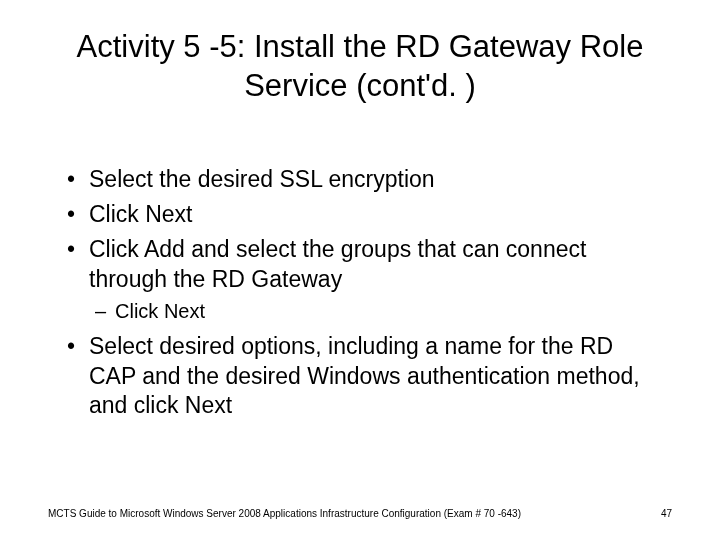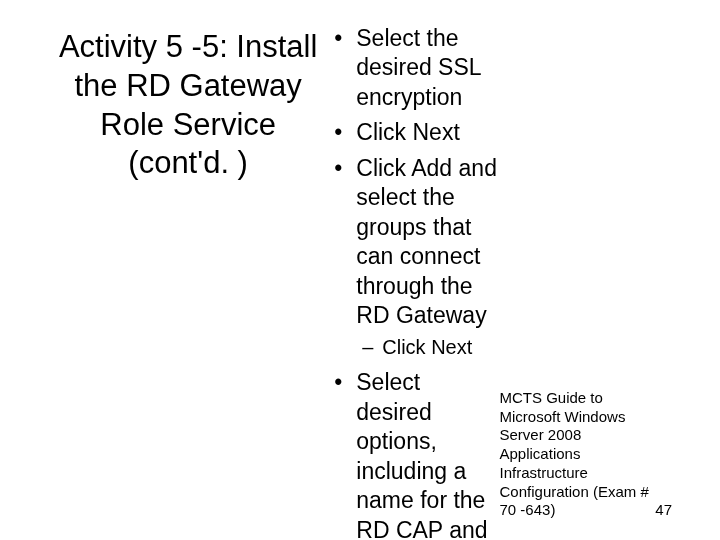--- a/index.html
+++ b/index.html
@@ -10,34 +10,35 @@
     background: #ffffff;
     font-family: Arial, Helvetica, sans-serif;
     color: #000000;
   }
   .slide {
     box-sizing: border-box;
     width: 720px;
     height: 540px;
     padding: 24px 48px 20px 48px;
     display: flex;
-    flex-direction: row;
+    flex-direction: column;
+    gap: 24px;
   }
   .title {
     text-align: center;
     font-size: 31px;
     line-height: 1.25;
     margin: 4px 0 22px 0;
     font-weight: normal;
   }
   .body {
     flex: 1;
   }
   ul.lvl1 {
-    margin: 0;
+    margin: 13px;
     padding-left: 28px;
     list-style: none;
   }
   ul.lvl1 > li {
     position: relative;
     font-size: 23px;
     line-height: 1.28;
     margin-bottom: 6px;
   }
   ul.lvl1 > li::before {
@@ -60,21 +61,21 @@
   ul.lvl2 > li::before {
     content: "–";
     position: absolute;
     left: -20px;
     top: 0;
   }
   .footer {
     display: flex;
     justify-content: space-between;
     align-items: flex-end;
-    font-size: 15px;
+    font-size: 10px;
     line-height: 1.25;
     margin-top: 4px;
   }
   .footer-left {
     max-width: 480px;
   }
   .footer-right {
     text-align: right;
   }
 </style>

